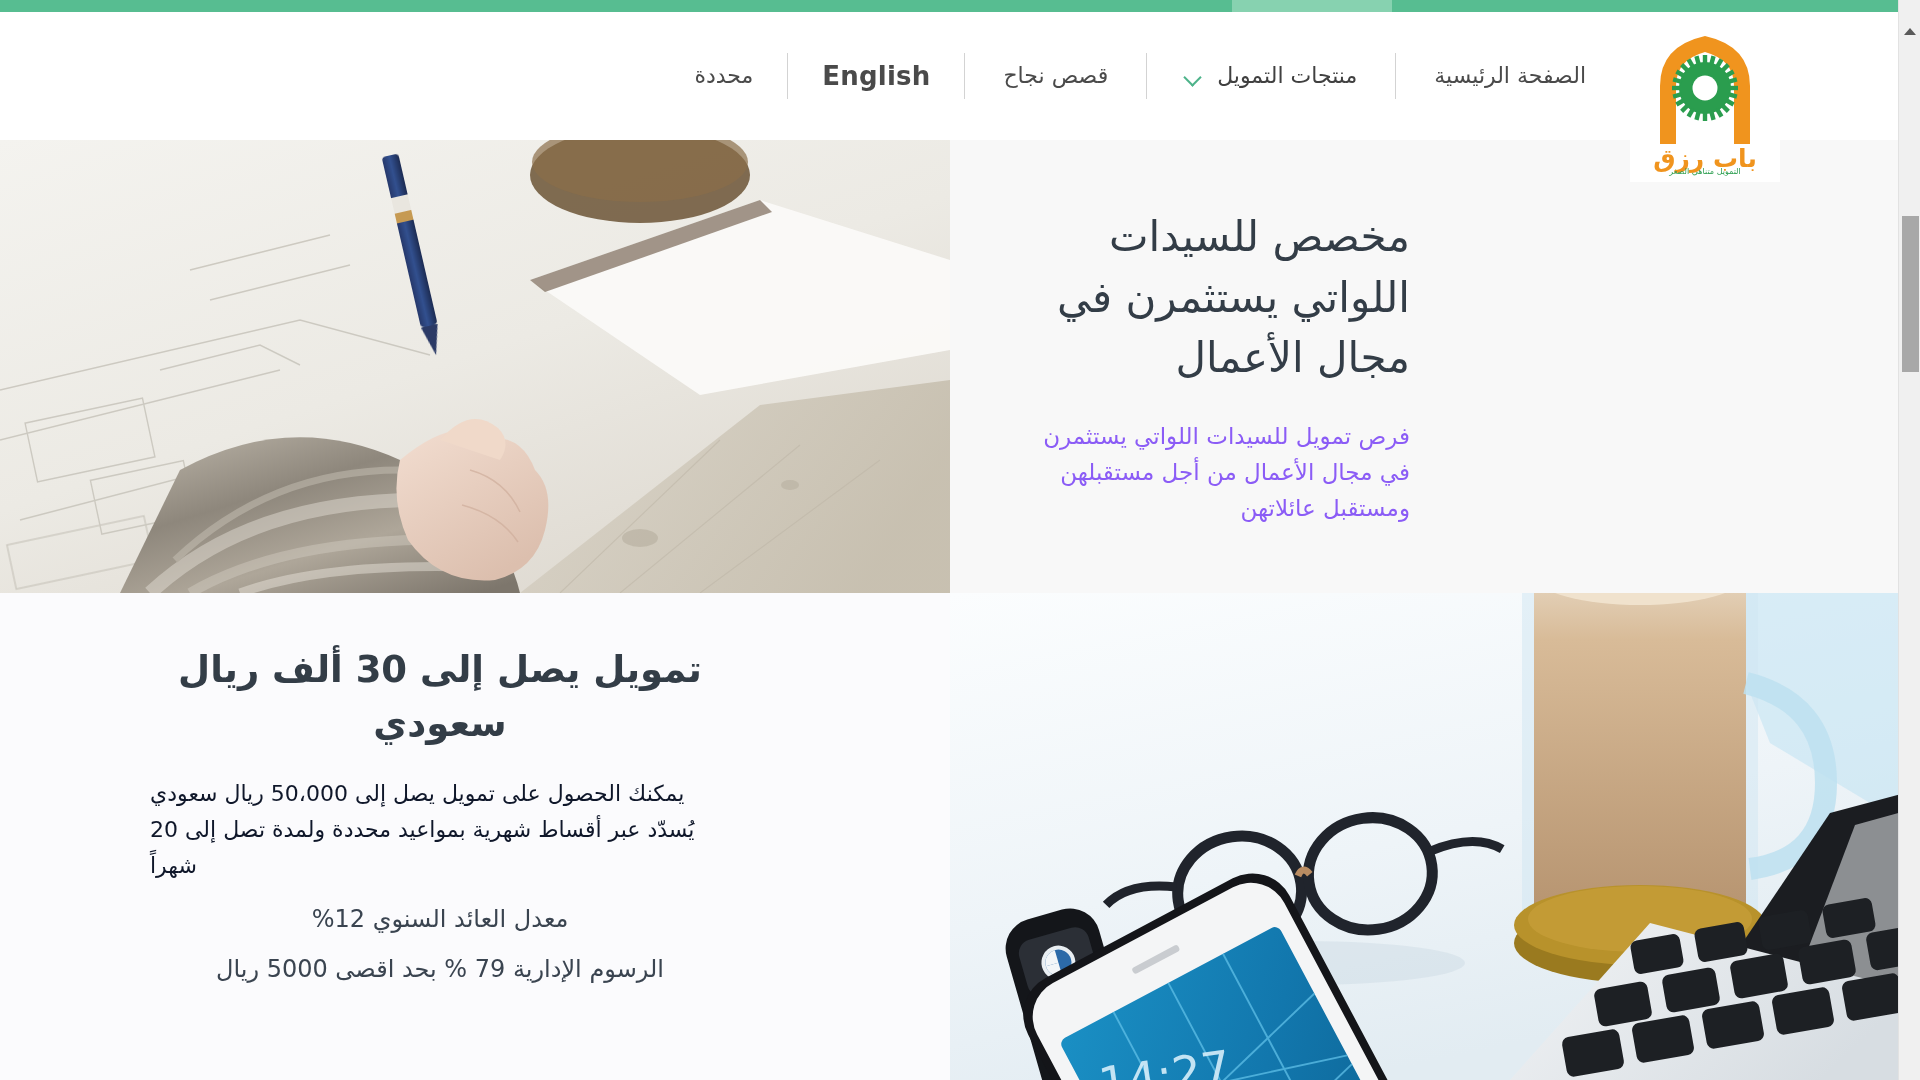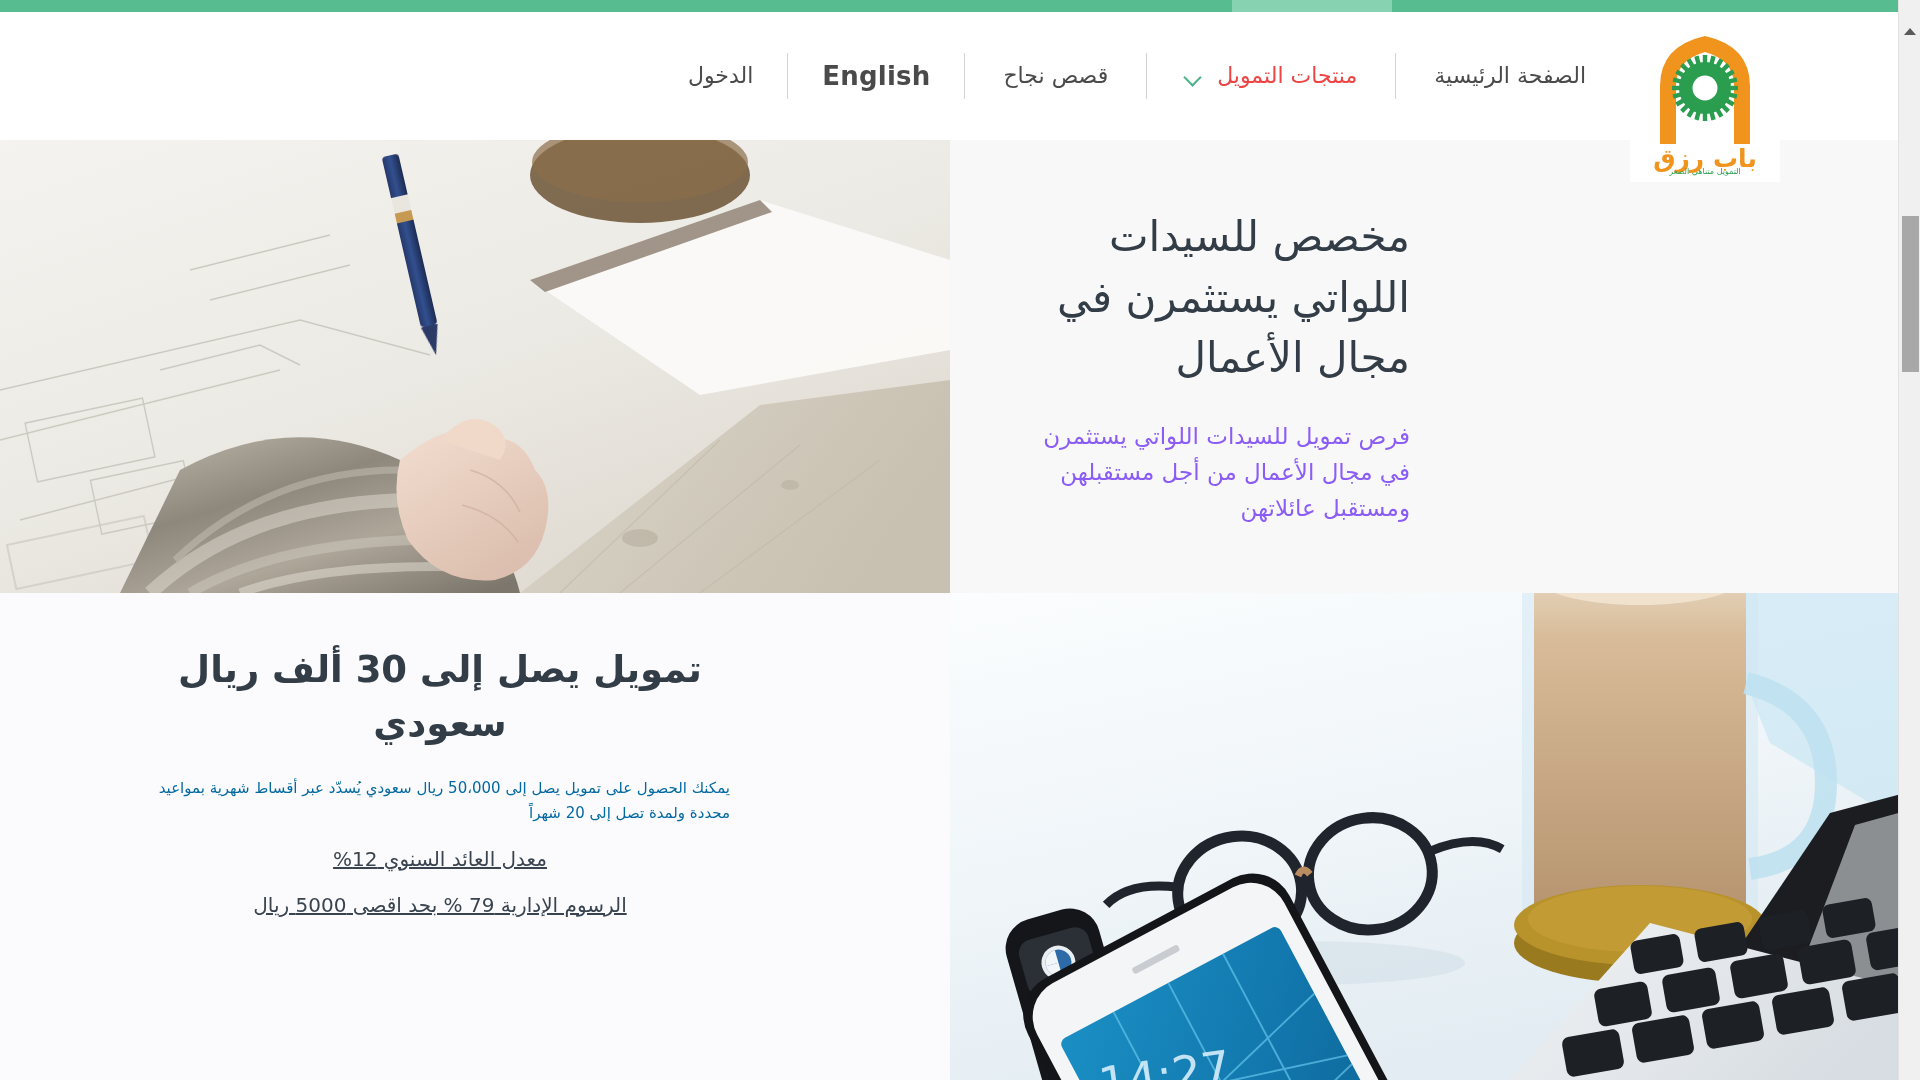--- a/index.html
+++ b/index.html
@@ -61,21 +61,21 @@
   }
   .nav-item {
     display:flex; align-items:center; gap:14px;
     padding:0 34px;
     font-size:22px;
     color:#4a4a4a;
     white-space:nowrap;
     cursor:pointer;
     line-height:1;
   }
-  .nav-item.green { color:#ef4444; }
+  .nav-item.green { color:#404040; }
   .nav-item .chev {
     display:inline-block;
     width:18px; height:10px;
     position:relative;
   }
   .nav-item .chev::before {
     content:"";
     position:absolute; left:1px; top:0;
     width:11px; height:11px;
     border-right:2.5px solid #4db38a;
@@ -131,27 +131,27 @@
   }
   .promo-title {
     font-size:37px;
     line-height:1.45;
     color:#333d47;
     text-align:center;
     width:100%;
   }
   .promo-body {
     margin-top:26px;
-    font-size:15px;
+    font-size:22px;
     line-height:1.62;
-    color:#0369a1;
-    text-align:right;
+    color:#0f172a;
+    text-align:left;
     width:100%;
   }
-  .promo-line { margin-top:22px; font-size:20px; color:#3a4450; text-align:center; width:100%;text-decoration:underline; }
+  .promo-line { margin-top:22px; font-size:24px; color:#3a4450; text-align:center; width:100%; }
 
   .promo-img {
     position:absolute; top:453px; right:0;
     width:970px; height:487px;
     overflow:hidden;
     background:#e7eef3;
   }
 
   
   .scrollbar {
@@ -239,21 +239,21 @@
       <div class="nav-sep"></div>
       <div class="nav-item">
         <span>قصص نجاح</span>
       </div>
       <div class="nav-sep"></div>
       <div class="nav-item lang">
         <span>English</span>
       </div>
       <div class="nav-sep"></div>
       <div class="nav-item login">
-        <span>الدخول</span>
+        <span>محددة</span>
       </div>
     </nav>
   </div>
 
   <div class="content">
 
     <div class="hero-img">
       <svg width="950" height="453" viewBox="0 0 950 453" preserveAspectRatio="none" aria-hidden="true">
         <defs>
           <linearGradient id="paperG" x1="0" y1="0" x2="0.7" y2="1">

